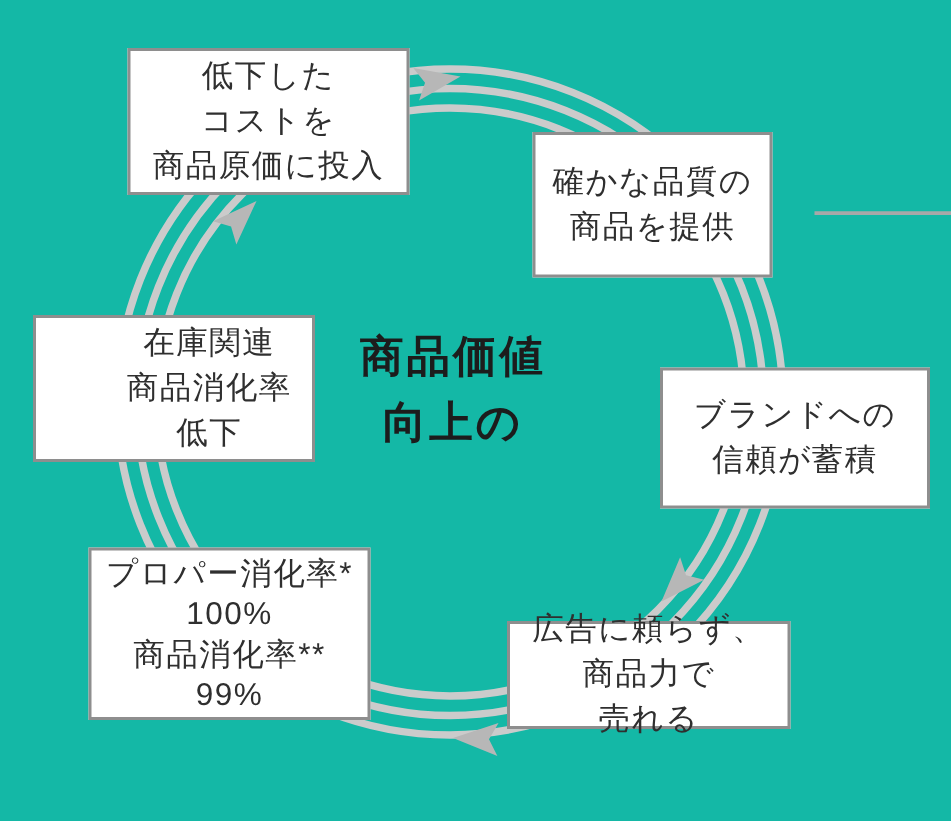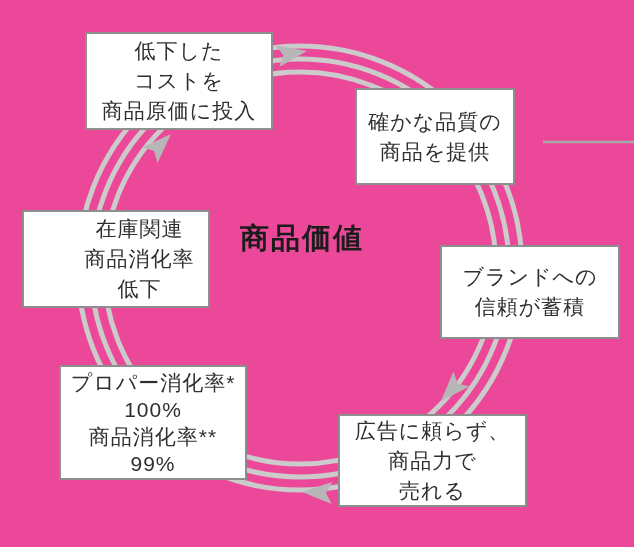--- a/index.html
+++ b/index.html
@@ -5,21 +5,21 @@
   html, body {
     margin: 0;
     padding: 0;
     background: #ffffff;
     font-family: "Liberation Sans", sans-serif;
   }
   .stage {
     position: relative;
     width: 634px;
     height: 547px;
-    background: #ec4899;
+    background: #14b8a6;
     overflow: hidden;
   }
   .ring-svg {
     position: absolute;
     left: 0;
     top: 0;
   }
   .node {
     position: absolute;
     box-sizing: border-box;
@@ -32,21 +32,21 @@
     text-align: center;
     color: #2f2f2f;
     font-size: 21px;
     line-height: 30px;
     letter-spacing: 1px;
   }
   .node span { display: block; white-space: nowrap; }
   #node-invest-cost   { left: 85px;  top: 32px;  width: 188px; height: 98px; }
   #node-quality       { left: 355px; top: 88px;  width: 160px; height: 97px; }
   #node-brand-trust   { left: 440px; top: 245px; width: 180px; height: 94px; }
-  #node-sells-without-ads { left: 338px; top: 414px; width: 189px; height: 93px; }
+  #node-sells-without-ads { left: 338px; top: 414px; width: 189px; height: 72px; }
   #node-sell-through  { left: 59px;  top: 365px; width: 188px; height: 115px;
                         line-height: 27px; }
   #node-inventory-cost{ left: 22px;  top: 210px; width: 188px; height: 98px; padding-left: 47px; }
   .center-label {
     position: absolute;
     left: 213px;
     top: 216px;
     width: 178px;
     text-align: center;
     font-size: 29px;
@@ -110,15 +110,16 @@
   </div>
 
   <div class="node" id="node-inventory-cost">
     <span>在庫関連</span>
     <span>商品消化率</span>
     <span>低下</span>
   </div>
 
   <div class="center-label">
     <span>商品価値</span>
+    <span>向上の</span>
   </div>
 
 </div>
 
 </body></html>

